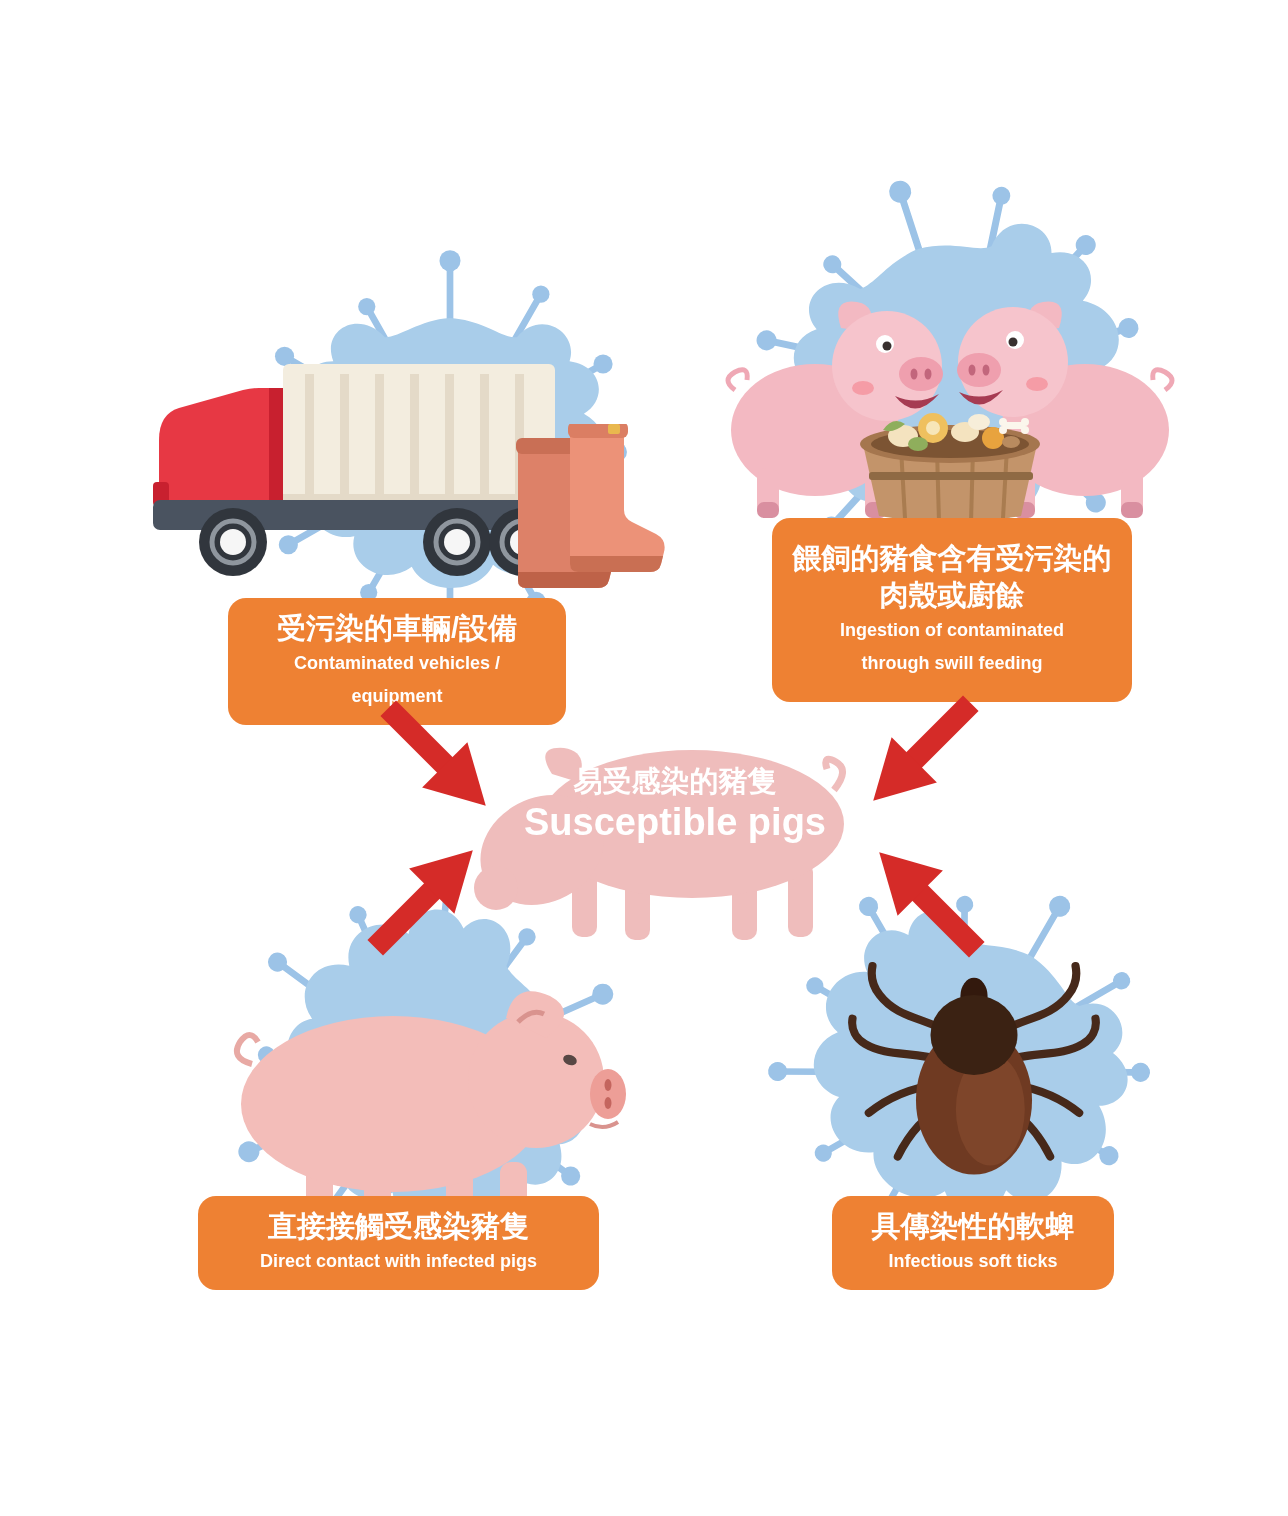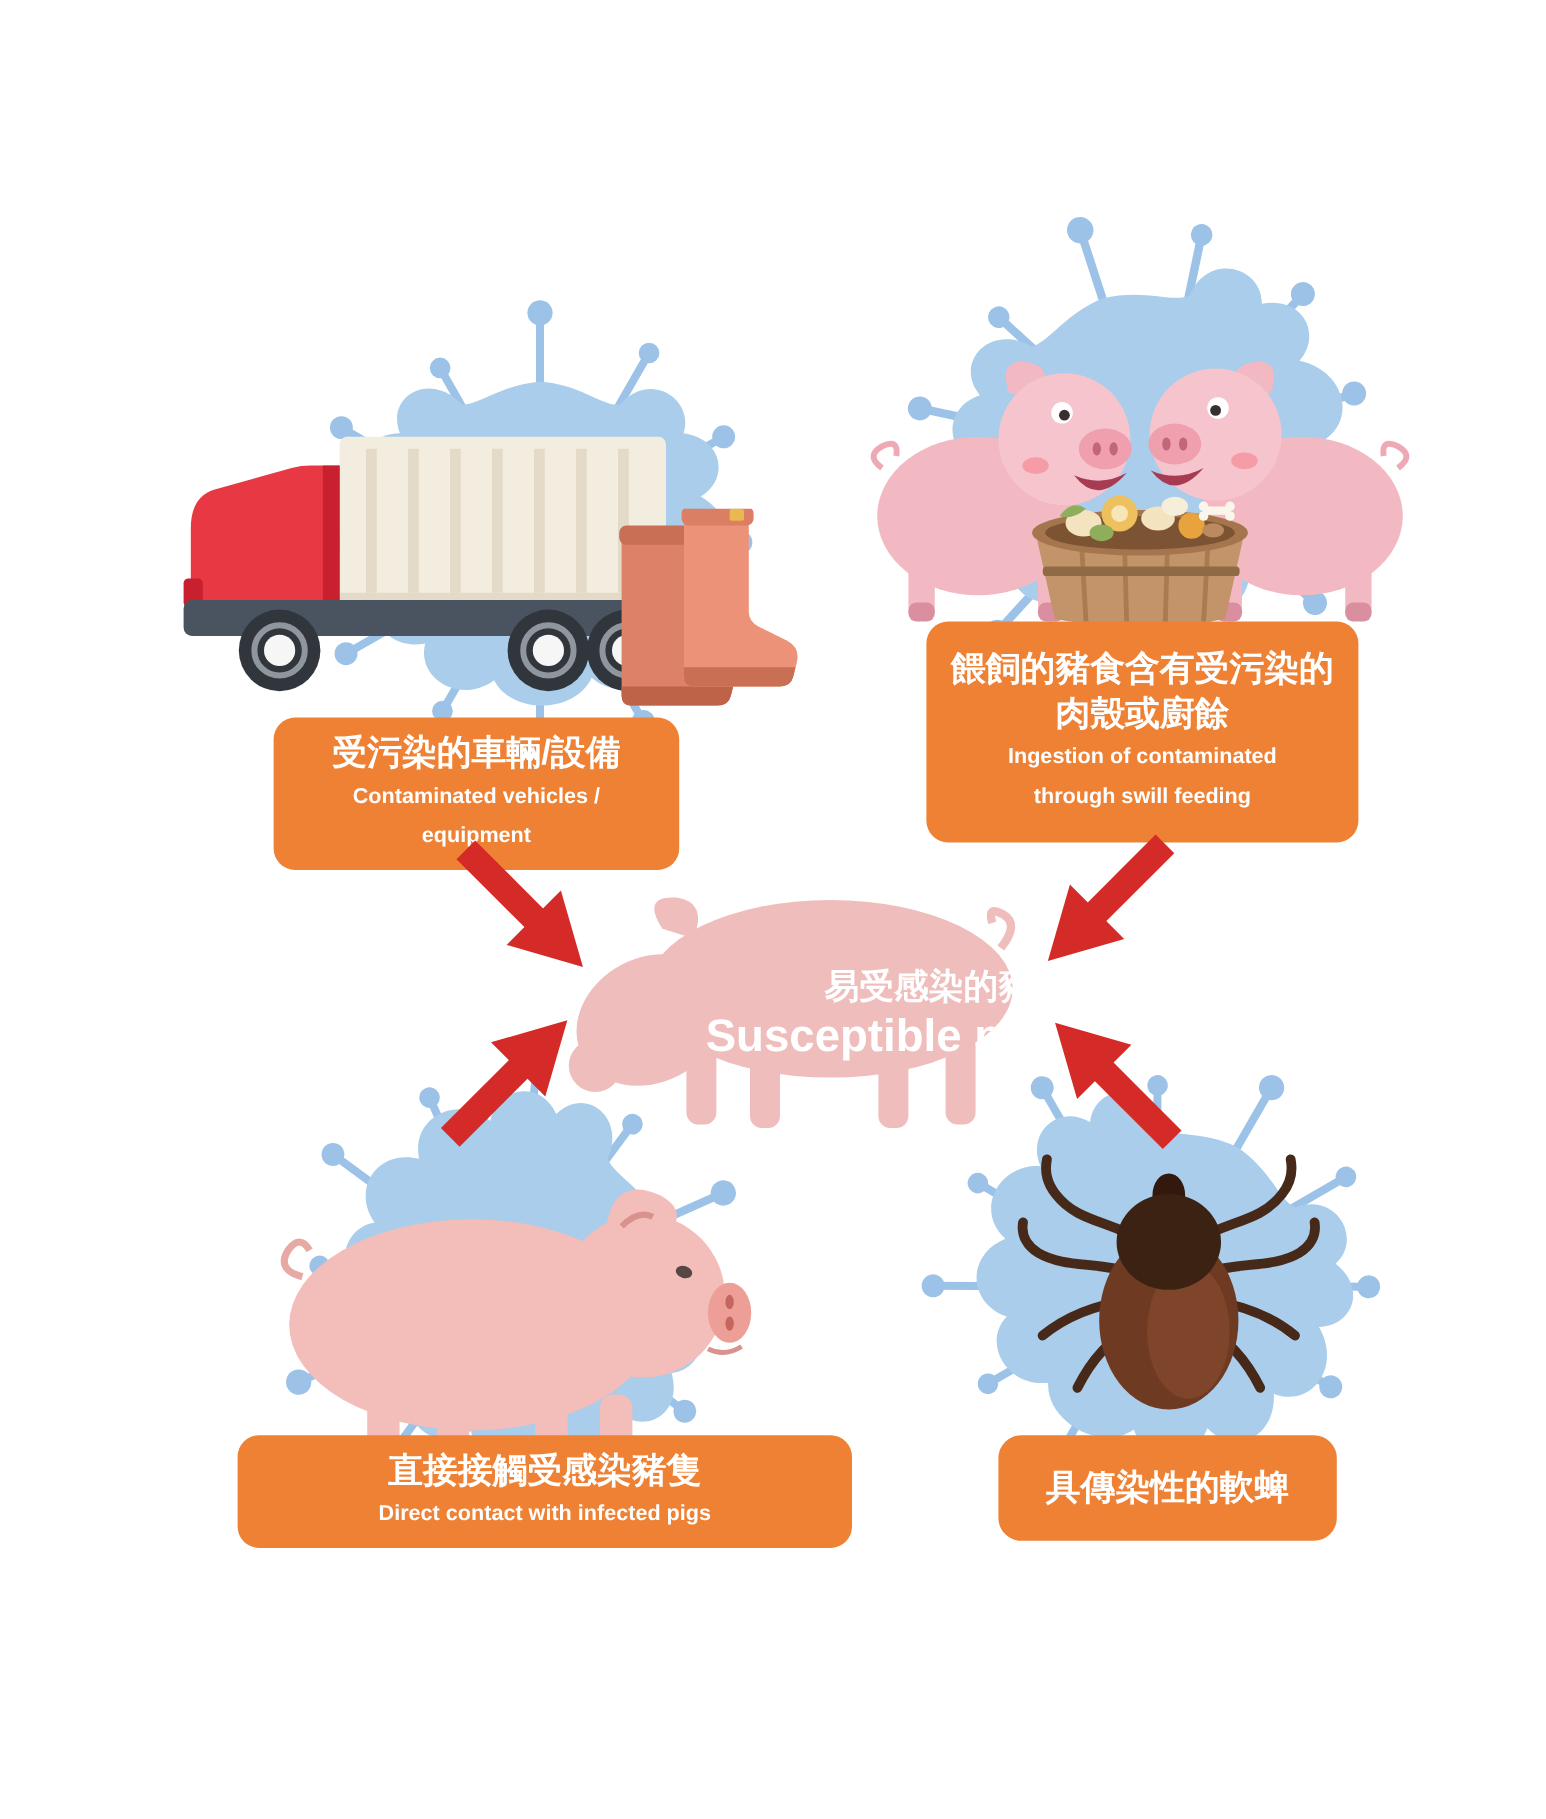--- a/index.html
+++ b/index.html
@@ -43,27 +43,27 @@
     padding: 12px 10px;
     display: flex;
     flex-direction: column;
     justify-content: center;
   }
   .label .zh { font-size: 29px; line-height: 37px; }
   .label .en { font-size: 18px; line-height: 33px; }
 
   .label-vehicles { left: 228px; top: 598px; width: 338px; min-height: 116px; text-align: center; }
   .label-swill    { left: 772px; top: 518px; width: 360px; min-height: 184px; }
-  .label-contact  { left: 198px; top: 1196px; width: 512px; min-height: 88px; }
+  .label-contact  { left: 198px; top: 1196px; width: 401px; min-height: 88px; }
   .label-ticks    { left: 832px; top: 1196px; width: 282px; min-height: 88px; border-radius: 19px; }
 
   
   .center-text {
-    left: 460px; top: 804px; width: 430px;
-    text-align: right;
+    left: 460px; top: 762px; width: 430px;
+    text-align: center;
     color: #ffffff;
     font-weight: bold;
   }
   .center-text .zh { font-size: 29px; line-height: 38px; }
   .center-text .en { font-size: 38px; line-height: 44px; }
 
   
   .arrow { width: 150px; height: 80px; }
   .arrow-tl { left: 362px; top: 717px; transform: rotate(45deg); }
   .arrow-tr { left: 847px; top: 712px; transform: rotate(135deg); }
@@ -340,15 +340,16 @@
   <div class="abs label label-contact">
     <div class="zh">直接接觸受感染豬隻</div>
     <div class="en">Direct contact with infected pigs</div>
   </div>
 
   <svg class="abs illus tick">
       <use href="#sym-tick"></use>
     </svg>
   <div class="abs label label-ticks">
     <div class="zh">具傳染性的軟蜱</div>
+    <div class="en">Infectious soft ticks</div>
   </div>
 
 </div>
 
 </body></html>

